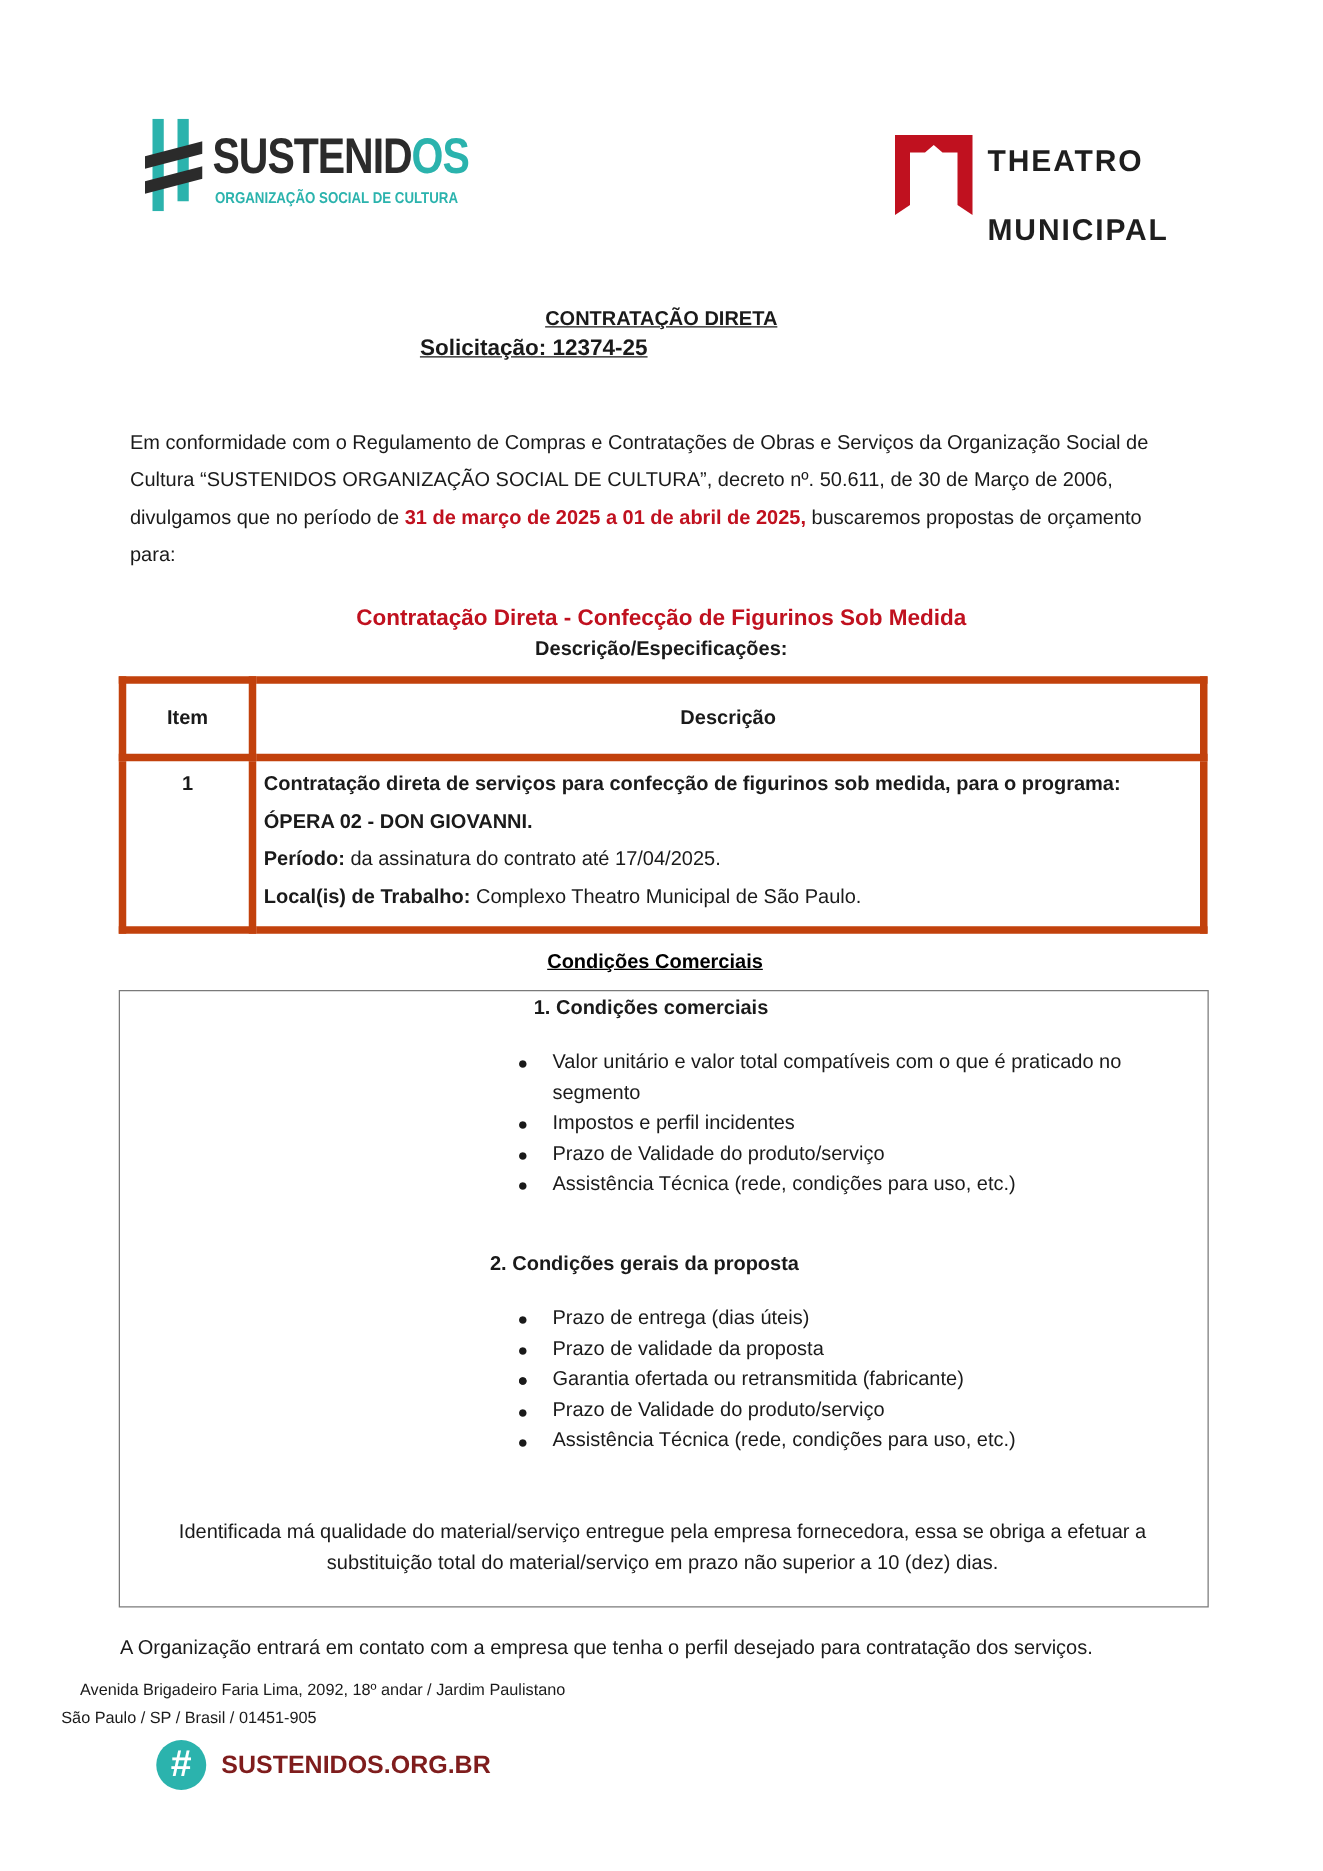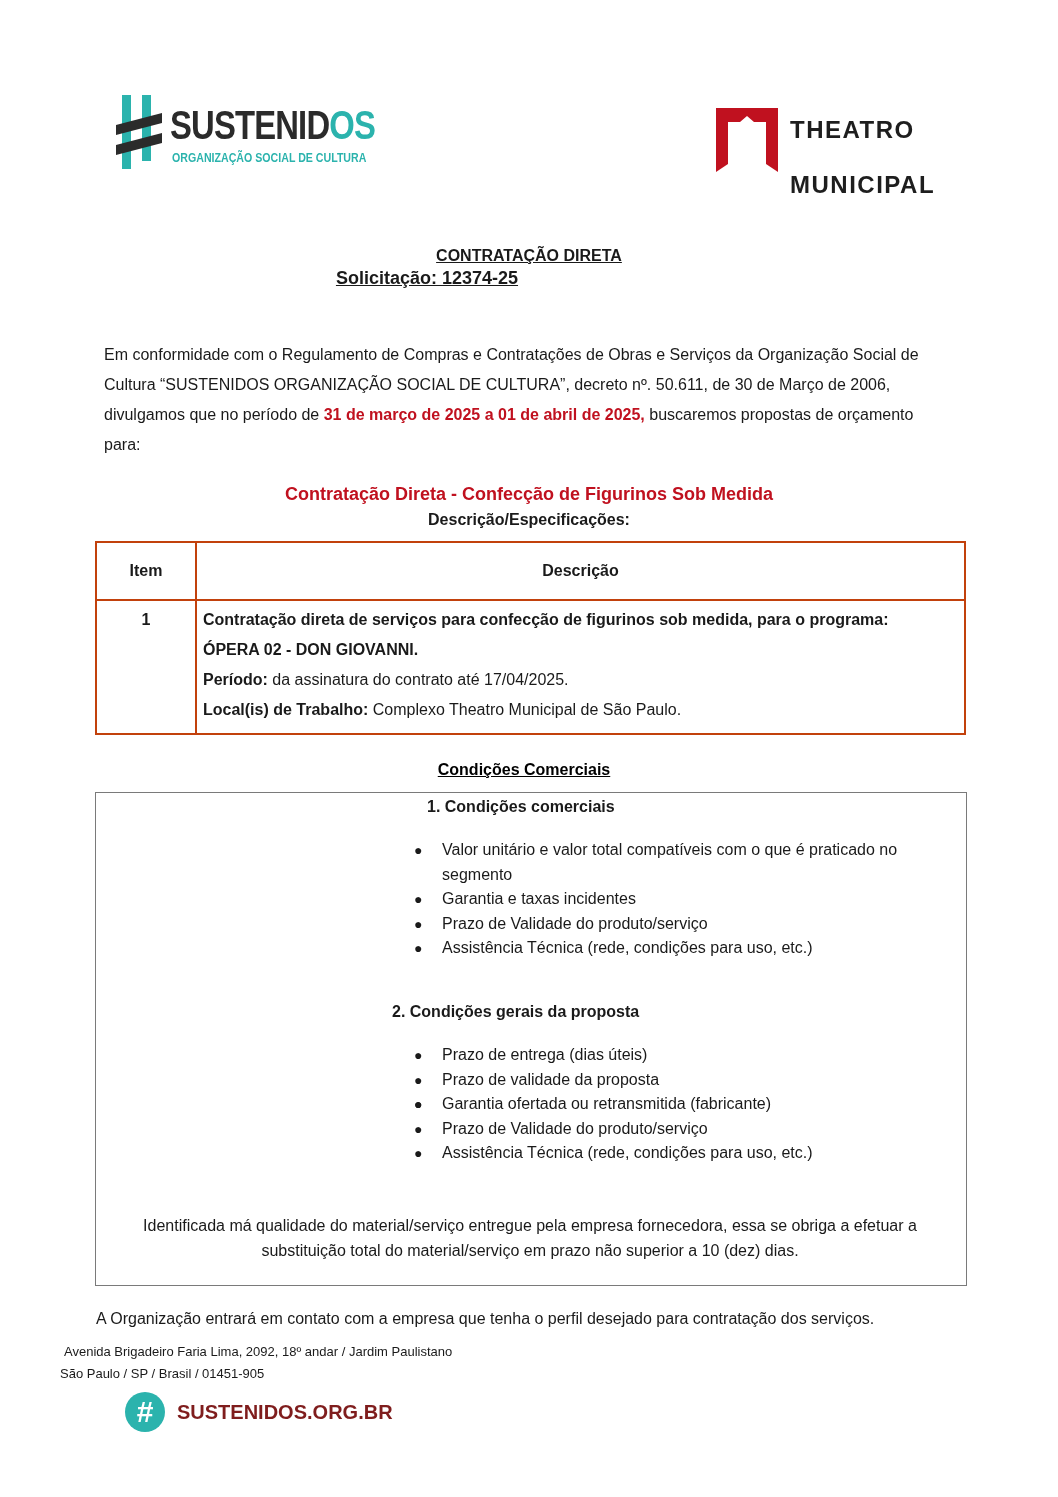--- a/index.html
+++ b/index.html
@@ -32,21 +32,21 @@
   .intro { left: 104px; top: 312px; width: 850px; font-size: 16px; line-height: 30px; margin-top: 28px; }
   .red { color: #c0111f; font-weight: bold; }
 
   .section-title { left: 0; width: 1058px; top: 468px; text-align: center; font-size: 18px;
                    font-weight: bold; color: #c0111f; margin-top: 16px; }
   .spec-title { left: 0; width: 1058px; top: 511px; text-align: center; font-size: 16px; font-weight: bold; }
 
   
   table.spec { position: absolute; left: 95px; top: 541px; width: 871px; border-collapse: collapse;
                font-size: 16px; }
-  table.spec td { border: 2px solid #c2410c; vertical-align: top; }
+  table.spec td { border: 6px solid #c2410c; vertical-align: top; }
   table.spec .hdr td { height: 54px; vertical-align: middle; text-align: center; font-weight: bold; }
   table.spec .c-item { width: 86px; text-align: center; }
   table.spec .row td { padding: 4px 6px 8px 6px; }
   table.spec .row .c-item { padding-top: 4px; }
   .desc-line { line-height: 30px; }
   b { font-weight: bold; }
 
   .cond-title { left: 0; width: 1048px; top: 761px; text-align: center; font-size: 16px; font-weight: bold;
                 color: #000000; text-decoration: underline; }
 
@@ -55,21 +55,21 @@
   .cond-h2 { left: 392px; top: 1003px; font-size: 16px; font-weight: bold; }
   ul.bul { position: absolute; margin: 0; padding: 0; list-style: none; font-size: 16px; line-height: 24.5px; }
   ul.bul li { position: relative; padding-left: 0; }
   ul.bul li .dot { position: absolute; left: -28px; top: 0; font-size: 14px; }
   .list1 { left: 442px; top: 838px; width: 520px; }
   .list2 { left: 442px; top: 1043px; width: 520px; }
   .notice { left: 100px; top: 1214px; width: 860px; text-align: center; font-size: 16px; line-height: 24.5px; }
 
   .closing { left: 96px; top: 1310px; font-size: 16px; white-space: nowrap; }
   .addr1 { left: 64px; top: 1344px; font-size: 13px; }
-  .addr2 { left: 60px; top: 1366px; font-size: 13px; }
+  .addr2 { left: 49px; top: 1366px; font-size: 13px; }
 
   .foot-logo { left: 125px; top: 1392px; width: 260px; height: 42px; }
   .foot-logo .circle { position: absolute; left: 0; top: 0; width: 40px; height: 40px; border-radius: 50%;
                        background: #2bb3ad; color: #fff; font-weight: bold; font-size: 30px; text-align: center;
                        line-height: 40px; }
   .foot-logo .url { position: absolute; left: 52px; top: 9px; font-size: 20px; font-weight: bold; color: #7f1d1d;
                     white-space: nowrap; }
 </style>
 </head>
 <body>
@@ -118,21 +118,21 @@
   </tr>
 </tbody>
   </table>
 
 <div class="abs cond-title">Condições Comerciais</div>
 
 <div class="abs cond-box"></div>
 <div class="abs cond-h1">1. Condições comerciais</div>
 <ul class="bul list1">
   <li><span class="dot">●</span><span>Valor unitário e valor total compatíveis com o que é praticado no segmento</span></li>
-  <li><span class="dot">●</span><span>Garantia e taxas incidentes</span></li>
+  <li><span class="dot">●</span><span>Impostos e perfil incidentes</span></li>
   <li><span class="dot">●</span><span>Prazo de Validade do produto/serviço</span></li>
   <li><span class="dot">●</span><span>Assistência Técnica (rede, condições para uso, etc.)</span></li>
 </ul>
 
 <div class="abs cond-h2">2. Condições gerais da proposta</div>
 <ul class="bul list2">
   <li><span class="dot">●</span><span>Prazo de entrega (dias úteis)</span></li>
   <li><span class="dot">●</span><span>Prazo de validade da proposta</span></li>
   <li><span class="dot">●</span></li>
   <li><span class="dot">●</span><span>Garantia ofertada ou retransmitida (fabricante)</span></li>

